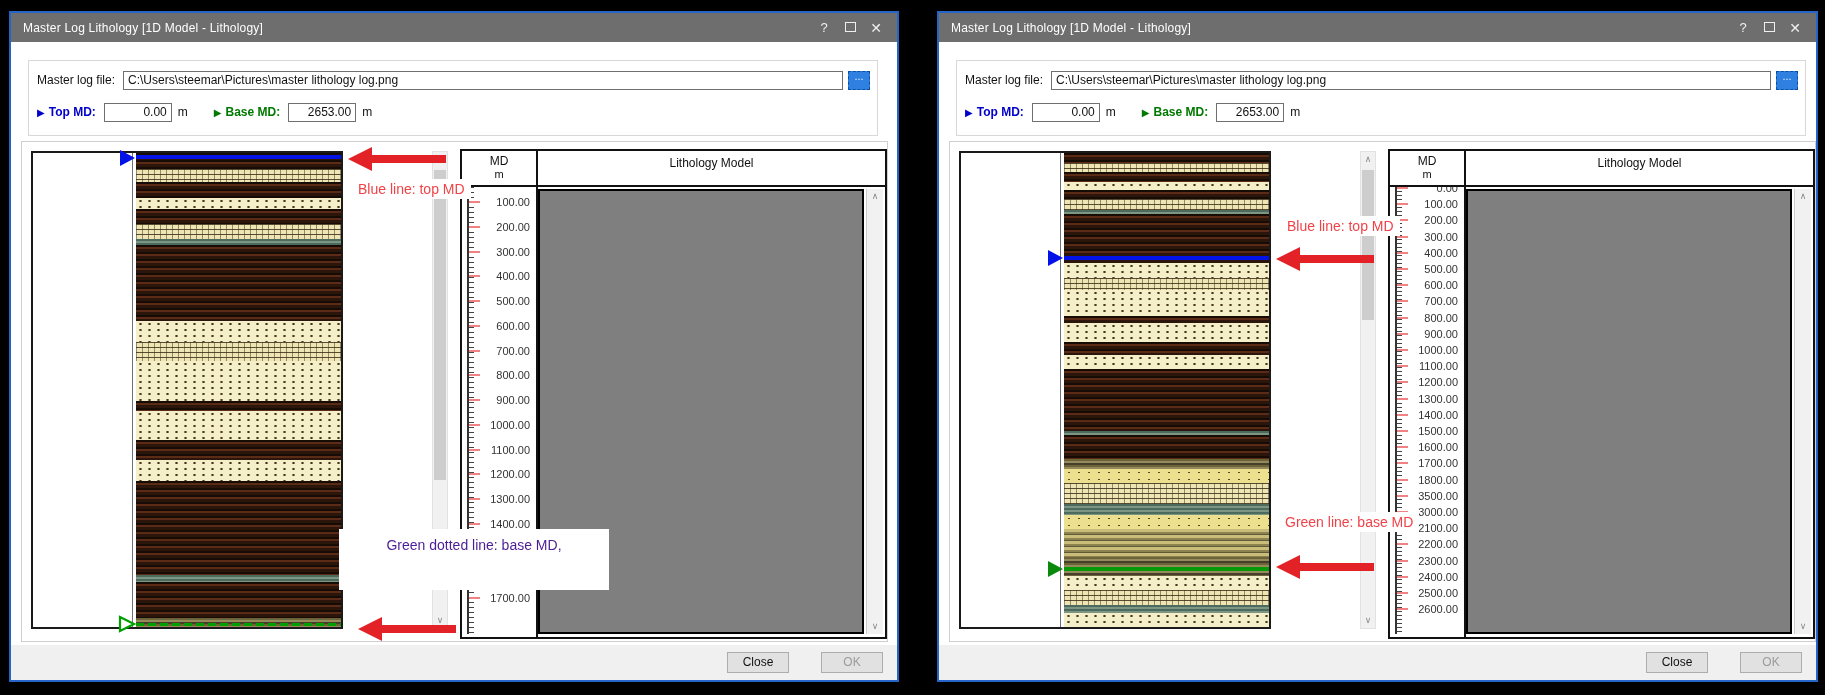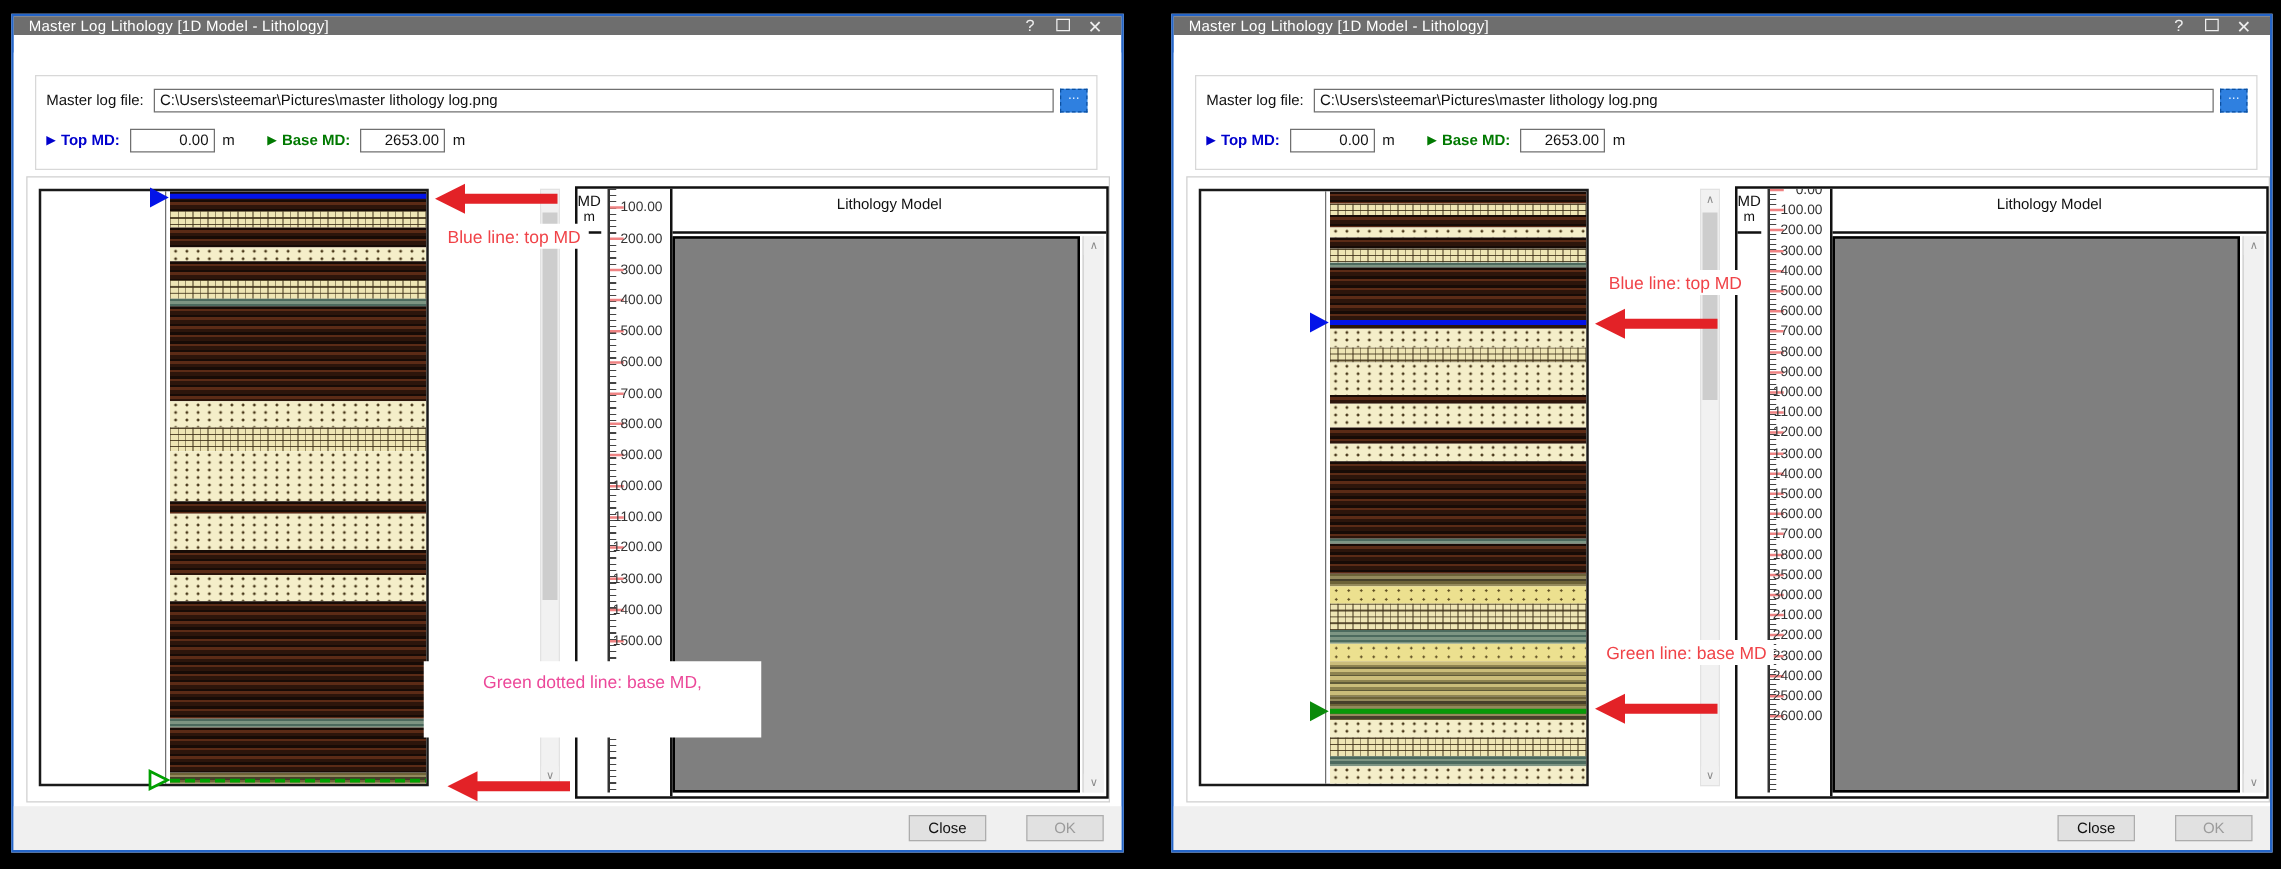--- a/index.html
+++ b/index.html
@@ -4,21 +4,21 @@
 <style>
   * { margin:0; padding:0; box-sizing:border-box; }
   body { background:#000; font-family:"Liberation Sans", sans-serif; }
   #stage { position:relative; width:1825px; height:695px; background:#000; overflow:hidden; }
 
   .win { position:absolute; top:11px; height:671px; background:#fff;
          border:2px solid #2565c7; }
   #win-left  { left:9px;   width:890px; }
   #win-right { left:937px; width:881px; }
 
-  .titlebar { position:relative; height:15px; background:#6e6e6e; display:flex; align-items:center; }
+  .titlebar { position:relative; height:29px; background:#6e6e6e; display:flex; align-items:center; }
   .tb-title { color:#fff; font-size:12px; padding-left:12px; flex:1; letter-spacing:.2px; }
   .tb-btn { width:26px; text-align:center; color:#efefef; font-size:13px; cursor:default; }
   .tb-max-glyph { display:inline-block; width:11px; height:10px; border:1.5px solid #efefef; }
   .tb-close { margin-right:8px; font-size:14px; }
 
   .client { position:absolute; left:0; right:0; top:29px; bottom:0; background:#fff; }
 
   
   .groupbox { position:absolute; left:17px; top:18px; width:850px; height:76px;
               border:1px solid #d8d8d8; background:#fff; }
@@ -72,21 +72,21 @@
   .scrollA { position:absolute; left:410px; top:9px; width:16px; height:478px;
              background:#f1f1f1; border:1px solid #e2e2e2; }
   .sb-arrow { position:absolute; left:0; right:0; height:15px; color:#8a8a8a; font-size:9px;
               text-align:center; line-height:15px; background:#f1f1f1; cursor:pointer; }
   .sb-arrow.up { top:0; } .sb-arrow.dn { bottom:0; }
   .sb-thumb { position:absolute; left:1px; right:1px; background:#cdcdcd; cursor:pointer; }
 
   
   .tables { position:absolute; left:438px; top:7px; width:427px; height:490px;
             border:2px solid #111; display:flex; background:#fff; }
-  .md-col { width:76px; border-right:2px solid #111; position:relative; display:flex; flex-direction:row; }
+  .md-col { width:76px; border-right:2px solid #111; position:relative; display:flex; flex-direction:column; }
   .col-head { height:36px; border-bottom:2px solid #111; text-align:center; font-size:12px; color:#111; }
   .md-head-main { padding-top:3px; }
   .md-head-unit { font-size:11px; }
   .md-body { position:relative; flex:1; overflow:hidden; }
   .md-ruler { position:absolute; left:5px; top:0; bottom:3px; width:12px; border-left:2px solid #333;
               background:repeating-linear-gradient(180deg,#444 0 1px,rgba(0,0,0,0) 1px 5px);
               background-size:5px 100%; background-repeat:no-repeat; }
   .md-ruler.dense { background:repeating-linear-gradient(180deg,#444 0 1px,rgba(0,0,0,0) 1px 4px);
               background-size:5px 100%; background-repeat:no-repeat; }
   .md-tick { position:absolute; left:7px; width:11px; height:2px; background:#ef8383; }
@@ -99,21 +99,21 @@
               background:#f1f1f1; border-left:1px solid #ccc; }
 
   
   .rarrow { position:absolute; width:98px; height:24px; }
   .rarrow .shaft { position:absolute; left:22px; right:0; top:8px; height:8px; background:#e32227; }
   .rarrow .head { position:absolute; left:0; top:0; width:0; height:0;
                   border-top:12px solid transparent; border-bottom:12px solid transparent;
                   border-right:24px solid #e32227; }
   .ann-text { position:absolute; color:#f04348; font-size:14px; background:#fff;
               padding:2px 6px; white-space:nowrap; }
-  .ann-box { position:absolute; background:#fff; color:#ec4899; font-size:14px;
+  .ann-box { position:absolute; background:#fff; color:#4c1d95; font-size:14px;
              text-align:center; line-height:25px; padding-top:4px; }
 
   
   .btnrow { position:absolute; left:0; right:0; bottom:0; height:35px; background:#f0f0f0;
             display:flex; justify-content:flex-end; align-items:center; gap:32px; padding-right:14px; }
   .btn { width:62px; height:21px; background:#e1e1e1; border:1px solid #adadad; font-size:12px;
          text-align:center; line-height:19px; color:#111; cursor:pointer; }
   .btn.disabled { color:#9b9b9b; cursor:default; }
 </style>
 </head>

